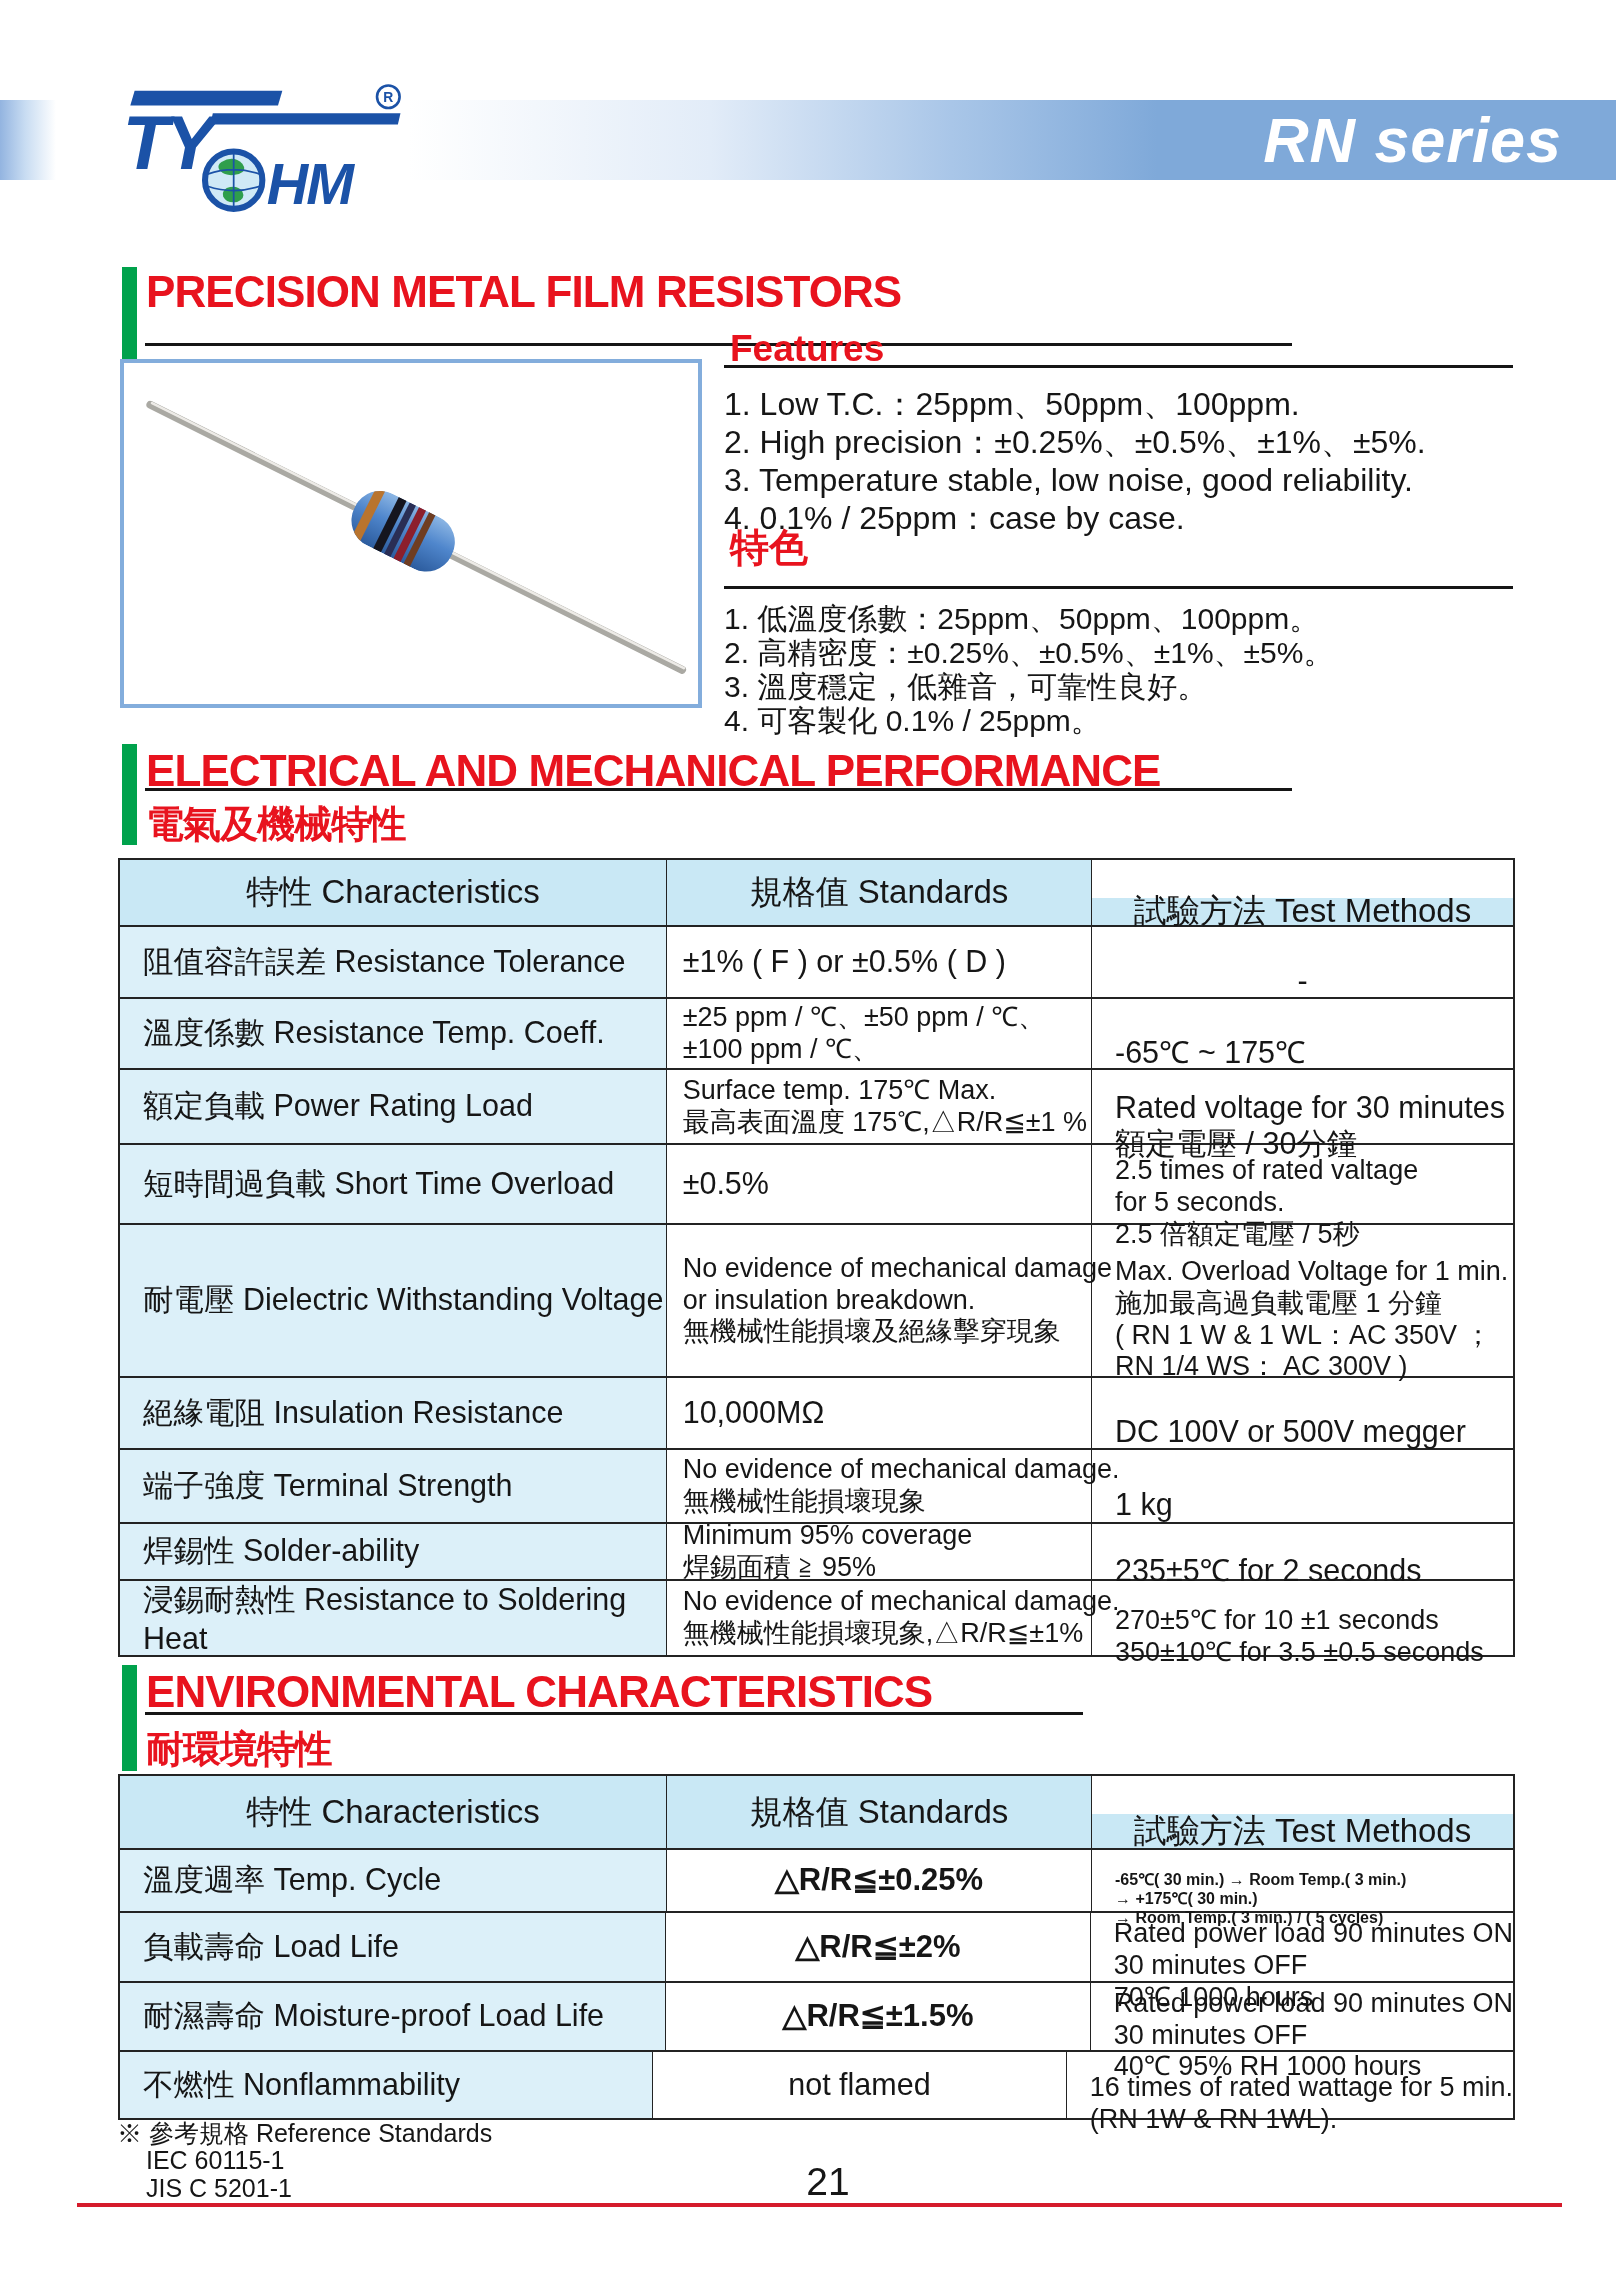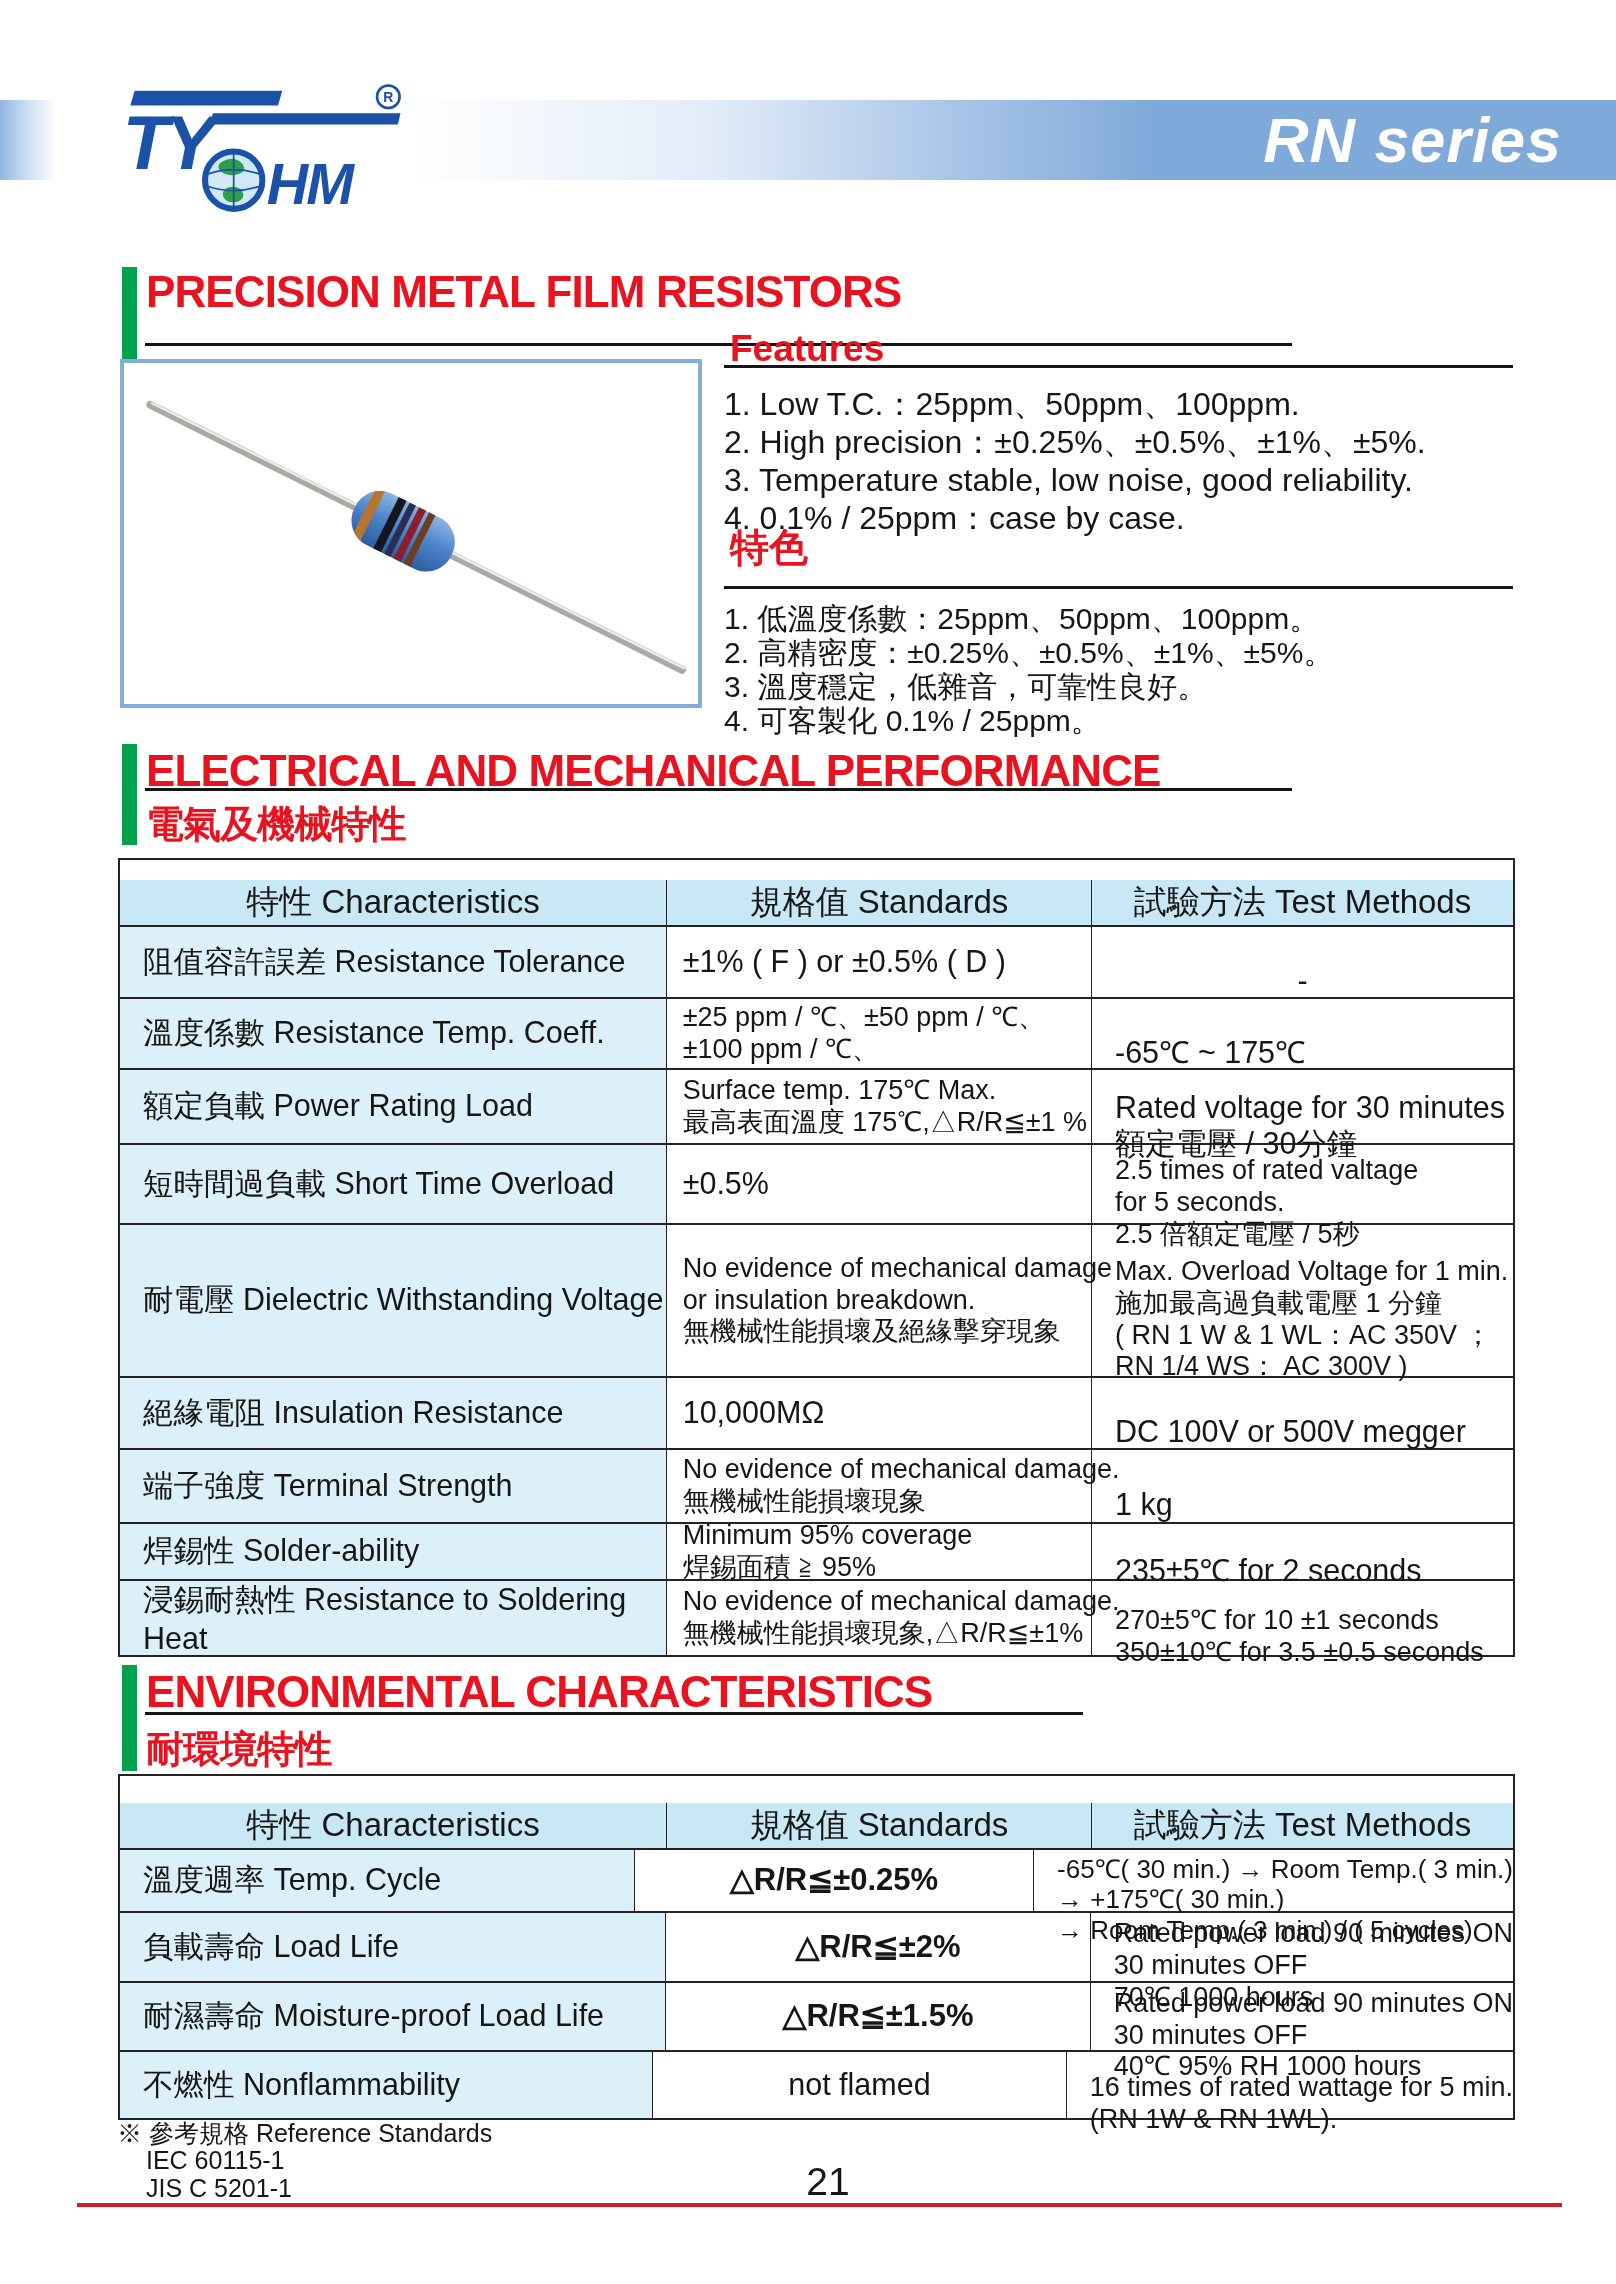--- a/index.html
+++ b/index.html
@@ -42,31 +42,31 @@
   .feat-h{position:absolute;color:var(--accent_red);font-weight:700;white-space:nowrap;}
   .feat-list{position:absolute;left:724px;width:880px;}
   .feat-list .li{white-space:nowrap;color:var(--ink);}
   .feat-en .li{font-size:32px;line-height:38px;}
   .feat-zh .li{font-size:30px;line-height:34px;}
 
   
   .tbl{position:absolute;left:118px;width:1397px;border:2.6px solid var(--border_dark);
        box-sizing:border-box;background:#fff;}
   .trow{display:flex;box-sizing:border-box;border-top:2.6px solid var(--border_dark);}
-  .trow:first-child{border-top:none;align-items:flex-end;}
+  .trow:first-child{border-top:none;}
   .cell{display:flex;flex-direction:column;justify-content:center;box-sizing:border-box;color:var(--ink);}
   .c1{width:547px;background:var(--table_col1_bg);border-right:1.7px solid var(--border_dark);
       padding-left:23px;font-size:30.5px;}
   .c2{width:425px;border-right:1.7px solid var(--border_dark);padding-left:15.7px;font-size:30.5px;}
   .c3{flex:1;padding-left:23px;font-size:30.5px;margin-top:38px;}
   .hrow .cell{background:var(--table_header_bg);align-items:center;justify-content:center;
               padding-left:0;font-size:33px;font-weight:500;}
   .cell .line{line-height:1.18;white-space:nowrap;}
   .cell.sm{font-size:27px;}
-  .cell.xs{font-size:26px;}
+  .cell.xs{font-size:16px;font-weight:bold;}
   .cell.center{align-items:center;padding-left:0;}
   .cell.bold{font-weight:700;font-size:31px;}
 
   
   .footer-note{position:absolute;left:117px;font-size:25px;white-space:nowrap;}
   .page-num{position:absolute;left:780px;top:2160px;width:96px;text-align:center;
             font-size:39px;font-weight:500;}
   .footer-line{position:absolute;left:77px;top:2203px;width:1485px;height:4.4px;background:var(--footer_red);}
 </style>
 </head>

